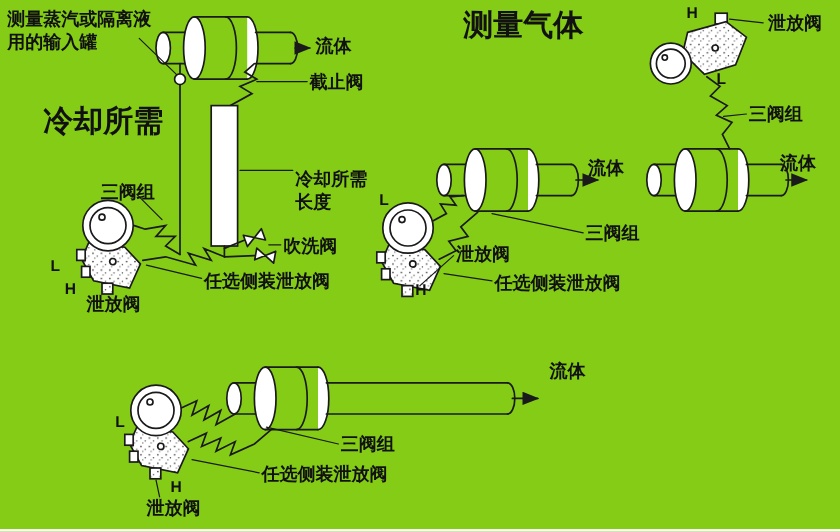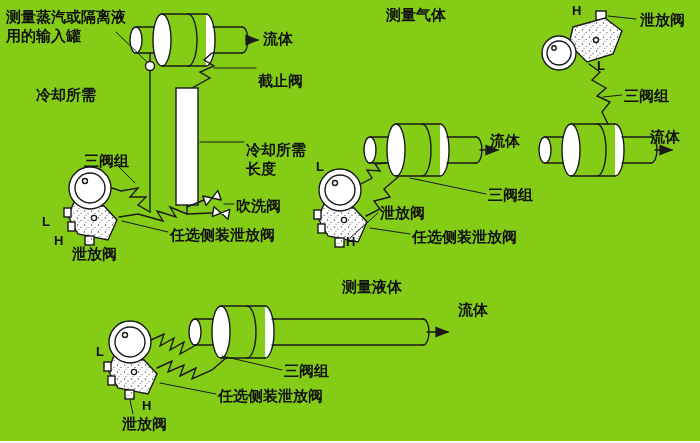--- a/index.html
+++ b/index.html
@@ -1,20 +1,20 @@
 <!DOCTYPE html>
 <html><head>
 <meta charset="utf-8">
 <style>
   html,body{margin:0;padding:0;background:#fff;}
   #stage{position:relative;width:700px;height:441px;background:#84cc16;overflow:hidden;
          font-family:"Liberation Sans","DejaVu Sans",sans-serif;}
   #art{position:absolute;left:0;top:0;}
   .lbl{position:absolute;font-weight:700;font-size:15px;line-height:1.25;color:#111;white-space:nowrap;}
-  .hdg{font-size:15px;text-align:right;}
+  .hdg{font-size:25px;text-align:right;}
   .tag{font-size:13px;}
 </style>
 </head>
 <body>
 
 <div id="stage">
 
   <svg id="art" width="700" height="443" viewBox="0 0 700 443">
     <defs>
       <pattern id="speckle" width="7" height="7" patternUnits="userSpaceOnUse">
@@ -154,21 +154,21 @@
       </g>
     </g>
   </svg>
 
   <div class="lbl" style="left:6px;top:8px;">
     <div>测量蒸汽或隔离液</div>
     <div>用的输入罐</div>
   </div>
   <div class="lbl hdg" style="left:36px;top:86px;">冷却所需</div>
   <div class="lbl" style="left:263px;top:30px;">流体</div>
-  <div class="lbl" style="left:258px;top:60px;margin-top:12px;">截止阀</div>
+  <div class="lbl" style="left:258px;top:60px;">截止阀</div>
   <div class="lbl" style="left:246px;top:124px;margin-top:17px;">
     <div>冷却所需</div>
     <div>长度</div>
   </div>
   <div class="lbl" style="left:84px;top:152px;">三阀组</div>
   <div class="lbl" style="left:236px;top:197px;">吹洗阀</div>
   <div class="lbl tag" style="left:42px;top:214px;">L</div>
   <div class="lbl tag" style="left:54px;top:233px;">H</div>
   <div class="lbl" style="left:72px;top:245px;">泄放阀</div>
   <div class="lbl" style="left:170px;top:226px;">任选侧装泄放阀</div>
@@ -180,21 +180,20 @@
   <div class="lbl" style="left:624px;top:87px;">三阀组</div>
   <div class="lbl" style="left:650px;top:128px;">流体</div>
 
   <div class="lbl tag" style="left:316px;top:159px;">L</div>
   <div class="lbl" style="left:490px;top:132px;">流体</div>
   <div class="lbl" style="left:488px;top:186px;">三阀组</div>
   <div class="lbl" style="left:380px;top:204px;">泄放阀</div>
   <div class="lbl" style="left:412px;top:228px;">任选侧装泄放阀</div>
   <div class="lbl tag" style="left:346px;top:234px;">H</div>
 
-  <div class="lbl hdg" style="left:342px;top:278px;">测量液体</div>
   <div class="lbl" style="left:458px;top:301px;">流体</div>
   <div class="lbl tag" style="left:96px;top:344px;">L</div>
   <div class="lbl" style="left:284px;top:362px;">三阀组</div>
   <div class="lbl" style="left:218px;top:387px;">任选侧装泄放阀</div>
   <div class="lbl tag" style="left:142px;top:398px;">H</div>
   <div class="lbl" style="left:122px;top:415px;">泄放阀</div>
 
 </div>
 
 </body></html>

